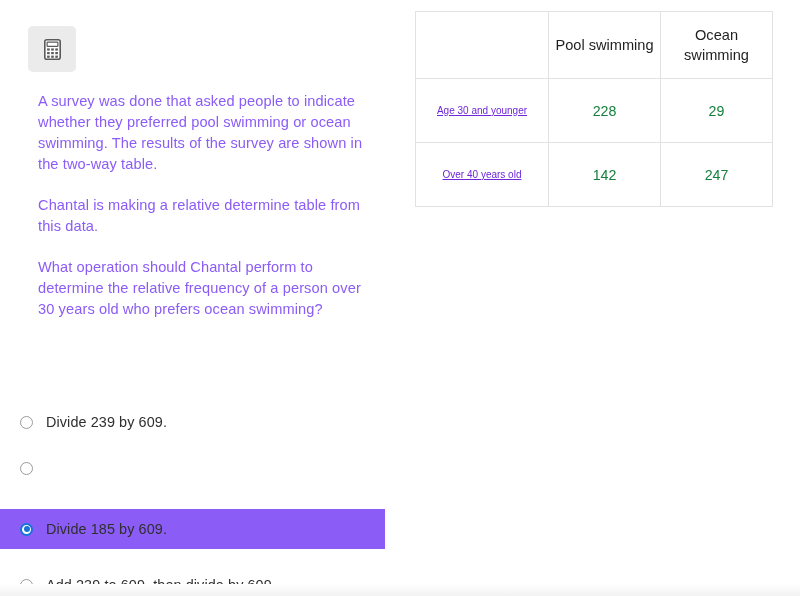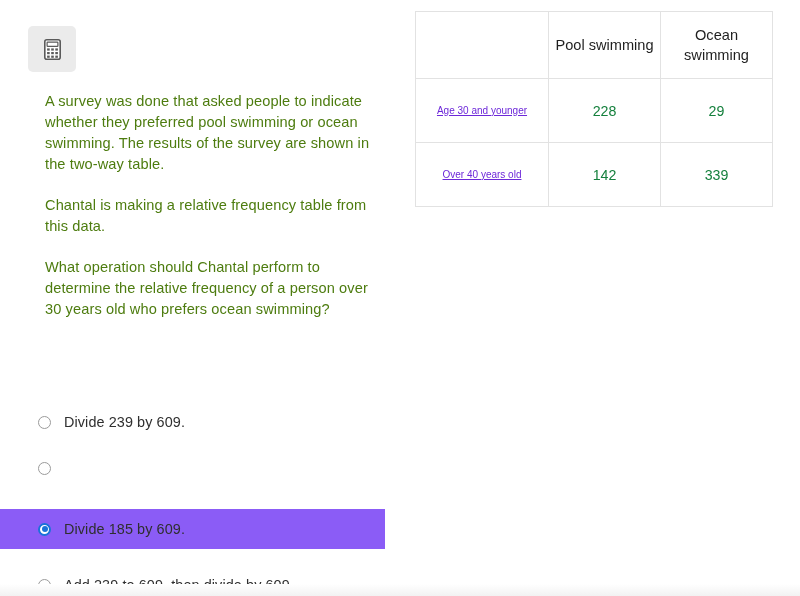--- a/index.html
+++ b/index.html
@@ -39,40 +39,40 @@
     border-radius: 5px;
     display: flex;
     align-items: center;
     justify-content: center;
   }
   #calculator-tool svg { display: block; }
 
   .prompt-paragraph {
     font-size: 14.6px;
     line-height: 21px;
-    color: #4d7c0f;
-    margin: 17px;
+    color: #8b5cf6;
+    margin: 10px;
     letter-spacing: 0.1px;
   }
   #paragraph-intro { margin-top: 19px; }
   #paragraph-chantal { margin-top: 20px; }
   #paragraph-question { margin-top: 20px; }
 
   
   #options-list {
     position: absolute;
     left: 0;
     top: 402px;
     width: 800px;
   }
   .option-row {
     display: flex;
     align-items: center;
     box-sizing: border-box;
-    padding-left: 38px;
+    padding-left: 20px;
     min-height: 40px;
     width: 385px;
   }
   .option-row.selected {
     background: #8b5cf6;
   }
   .radio {
     flex: 0 0 auto;
     width: 13px;
     height: 13px;
@@ -181,21 +181,21 @@
           <rect x="11.3" y="13.0" width="2.6" height="2.2" fill="#5a5a5a"></rect>
           <rect x="3.1" y="16.6" width="2.6" height="2.2" fill="#5a5a5a"></rect>
           <rect x="7.2" y="16.6" width="2.6" height="2.2" fill="#5a5a5a"></rect>
           <rect x="11.3" y="16.6" width="2.6" height="2.2" fill="#5a5a5a"></rect>
         </svg>
       </span>
     </div>
 
     <p class="prompt-paragraph" id="paragraph-intro">A survey was done that asked people to indicate whether they preferred pool swimming or ocean swimming. The results of the survey are shown in the two-way table.</p>
 
-    <p class="prompt-paragraph" id="paragraph-chantal">Chantal is making a relative frequency table from this data.</p>
+    <p class="prompt-paragraph" id="paragraph-chantal">Chantal is making a relative determine table from this data.</p>
 
     <p class="prompt-paragraph" id="paragraph-question">What operation should Chantal perform to determine the relative frequency of a person over 30 years old who prefers ocean swimming?</p>
   </div>
 
   <div id="options-list">
 
     <div class="option-row" id="option-0">
       <span class="radio"></span>
       <span class="option-label">Divide 239 by 609.</span>
     </div>
@@ -230,20 +230,20 @@
     </thead>
     <tbody>
       <tr>
         <th class="table-row-header">Age 30 and younger</th>
         <td class="table-value">228</td>
         <td class="table-value">29</td>
       </tr>
       <tr>
         <th class="table-row-header">Over 40 years old</th>
         <td class="table-value">142</td>
-        <td class="table-value">339</td>
+        <td class="table-value">247</td>
       </tr>
     </tbody>
   </table>
 
   <div id="bottom-fade"></div>
 
 </div>
 
 </body></html>

